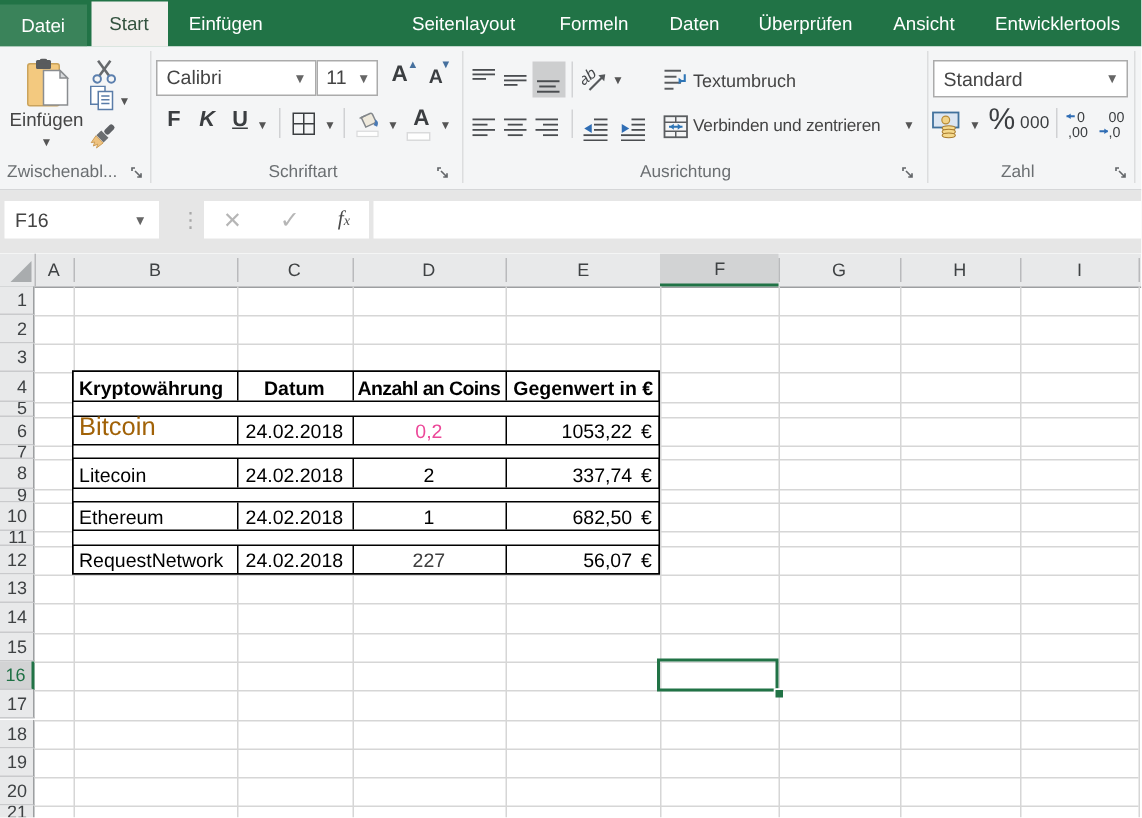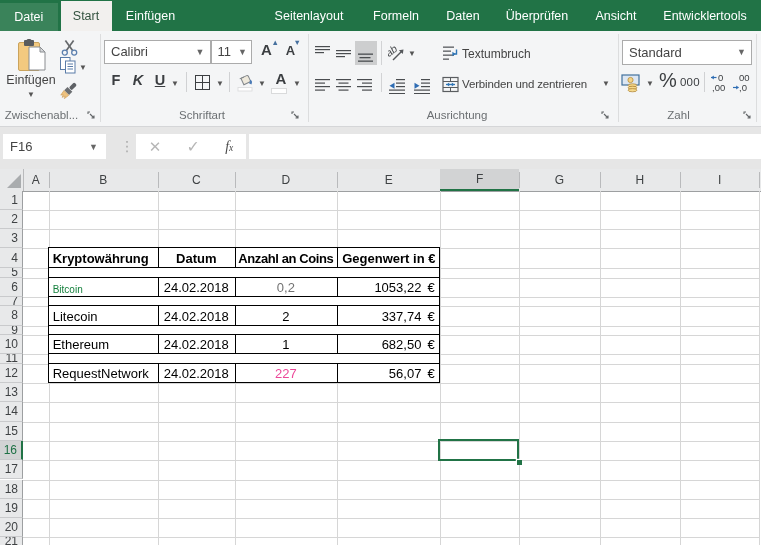--- a/index.html
+++ b/index.html
@@ -410,23 +410,23 @@
   <div class="abs" style="left:234.5px;top:79.4px;width:102.80000000000001px;height:17.599999999999994px;font-size:13px;color:#000;display:flex;align-items:flex-end;justify-content:center;letter-spacing:-0.4px;">
         <b>Anzahl an Coins</b>
       </div>
   <div class="abs" style="left:337.3px;top:79.4px;width:103.09999999999997px;height:17.599999999999994px;font-size:13px;color:#000;display:flex;align-items:flex-end;justify-content:center;">
         <b>Gegenwert in €</b>
       </div>
   <div class="abs" style="left:47.7px;top:107.5px;width:392.7px;height:20.5px;border:1px solid #000;box-sizing:border-box;"></div>
   <div class="abs" style="left:158px;top:108.5px;width:1px;height:18.5px;background:#000;"></div>
   <div class="abs" style="left:234.5px;top:108.5px;width:1px;height:18.5px;background:#000;"></div>
   <div class="abs" style="left:337.3px;top:108.5px;width:1px;height:18.5px;background:#000;"></div>
-  <div class="abs" style="left:52.7px;top:108.5px;width:103.3px;height:17.5px;font-size:10px;color:#15803d;display:flex;align-items:flex-end;">Bitcoin</div>
+  <div class="abs" style="left:52.7px;top:108.5px;width:103.3px;height:17.5px;font-size:17px;color:#a16207;display:flex;align-items:flex-end;">Bitcoin</div>
   <div class="abs" style="left:158px;top:108.5px;width:76.5px;height:17.5px;font-size:13px;color:#000;display:flex;align-items:flex-end;justify-content:center;">24.02.2018</div>
-  <div class="abs" style="left:234.5px;top:108.5px;width:102.80000000000001px;height:17.5px;font-size:13px;color:#737373;display:flex;align-items:flex-end;justify-content:center;">0,2</div>
+  <div class="abs" style="left:234.5px;top:108.5px;width:102.80000000000001px;height:17.5px;font-size:13px;color:#ec4899;display:flex;align-items:flex-end;justify-content:center;">0,2</div>
   <div class="abs" style="left:337.3px;top:108.5px;width:84.09999999999997px;height:17.5px;font-size:13px;color:#000;display:flex;align-items:flex-end;justify-content:flex-end;">1053,22</div>
   <div class="abs" style="left:427.4px;top:108.5px;width:10px;height:17.5px;font-size:13px;color:#000;display:flex;align-items:flex-end;">€</div>
   <div class="abs" style="left:47.7px;top:136.3px;width:392.7px;height:20.30000000000001px;border:1px solid #000;box-sizing:border-box;"></div>
   <div class="abs" style="left:158px;top:137.3px;width:1px;height:18.30000000000001px;background:#000;"></div>
   <div class="abs" style="left:234.5px;top:137.3px;width:1px;height:18.30000000000001px;background:#000;"></div>
   <div class="abs" style="left:337.3px;top:137.3px;width:1px;height:18.30000000000001px;background:#000;"></div>
   <div class="abs" style="left:52.7px;top:137.3px;width:103.3px;height:17.30000000000001px;font-size:13px;color:#000;display:flex;align-items:flex-end;">Litecoin</div>
   <div class="abs" style="left:158px;top:137.3px;width:76.5px;height:17.30000000000001px;font-size:13px;color:#000;display:flex;align-items:flex-end;justify-content:center;">24.02.2018</div>
   <div class="abs" style="left:234.5px;top:137.3px;width:102.80000000000001px;height:17.30000000000001px;font-size:13px;color:#000;display:flex;align-items:flex-end;justify-content:center;">2</div>
   <div class="abs" style="left:337.3px;top:137.3px;width:84.09999999999997px;height:17.30000000000001px;font-size:13px;color:#000;display:flex;align-items:flex-end;justify-content:flex-end;">337,74</div>
@@ -439,19 +439,19 @@
   <div class="abs" style="left:158px;top:166px;width:76.5px;height:17.30000000000001px;font-size:13px;color:#000;display:flex;align-items:flex-end;justify-content:center;">24.02.2018</div>
   <div class="abs" style="left:234.5px;top:166px;width:102.80000000000001px;height:17.30000000000001px;font-size:13px;color:#000;display:flex;align-items:flex-end;justify-content:center;">1</div>
   <div class="abs" style="left:337.3px;top:166px;width:84.09999999999997px;height:17.30000000000001px;font-size:13px;color:#000;display:flex;align-items:flex-end;justify-content:flex-end;">682,50</div>
   <div class="abs" style="left:427.4px;top:166px;width:10px;height:17.30000000000001px;font-size:13px;color:#000;display:flex;align-items:flex-end;">€</div>
   <div class="abs" style="left:47.7px;top:193.60000000000002px;width:392.7px;height:20.399999999999977px;border:1px solid #000;box-sizing:border-box;"></div>
   <div class="abs" style="left:158px;top:194.60000000000002px;width:1px;height:18.399999999999977px;background:#000;"></div>
   <div class="abs" style="left:234.5px;top:194.60000000000002px;width:1px;height:18.399999999999977px;background:#000;"></div>
   <div class="abs" style="left:337.3px;top:194.60000000000002px;width:1px;height:18.399999999999977px;background:#000;"></div>
   <div class="abs" style="left:52.7px;top:194.60000000000002px;width:103.3px;height:17.399999999999977px;font-size:13px;color:#000;display:flex;align-items:flex-end;">RequestNetwork</div>
   <div class="abs" style="left:158px;top:194.60000000000002px;width:76.5px;height:17.399999999999977px;font-size:13px;color:#000;display:flex;align-items:flex-end;justify-content:center;">24.02.2018</div>
-  <div class="abs" style="left:234.5px;top:194.60000000000002px;width:102.80000000000001px;height:17.399999999999977px;font-size:13px;color:#ec4899;display:flex;align-items:flex-end;justify-content:center;">227</div>
+  <div class="abs" style="left:234.5px;top:194.60000000000002px;width:102.80000000000001px;height:17.399999999999977px;font-size:13px;color:#404040;display:flex;align-items:flex-end;justify-content:center;">227</div>
   <div class="abs" style="left:337.3px;top:194.60000000000002px;width:84.09999999999997px;height:17.399999999999977px;font-size:13px;color:#000;display:flex;align-items:flex-end;justify-content:flex-end;">56,07</div>
   <div class="abs" style="left:427.4px;top:194.60000000000002px;width:10px;height:17.399999999999977px;font-size:13px;color:#000;display:flex;align-items:flex-end;">€</div>
   <div class="abs" style="left:438.4px;top:270.4px;width:81px;height:21.8px;border:2px solid #217346;box-sizing:border-box;"></div>
   <div class="abs" style="left:517px;top:290.6px;width:5px;height:5px;background:#217346;box-shadow:-1.2px -1.2px 0 #fff;"></div>
 </div>
 </div>
 
 </body></html>

